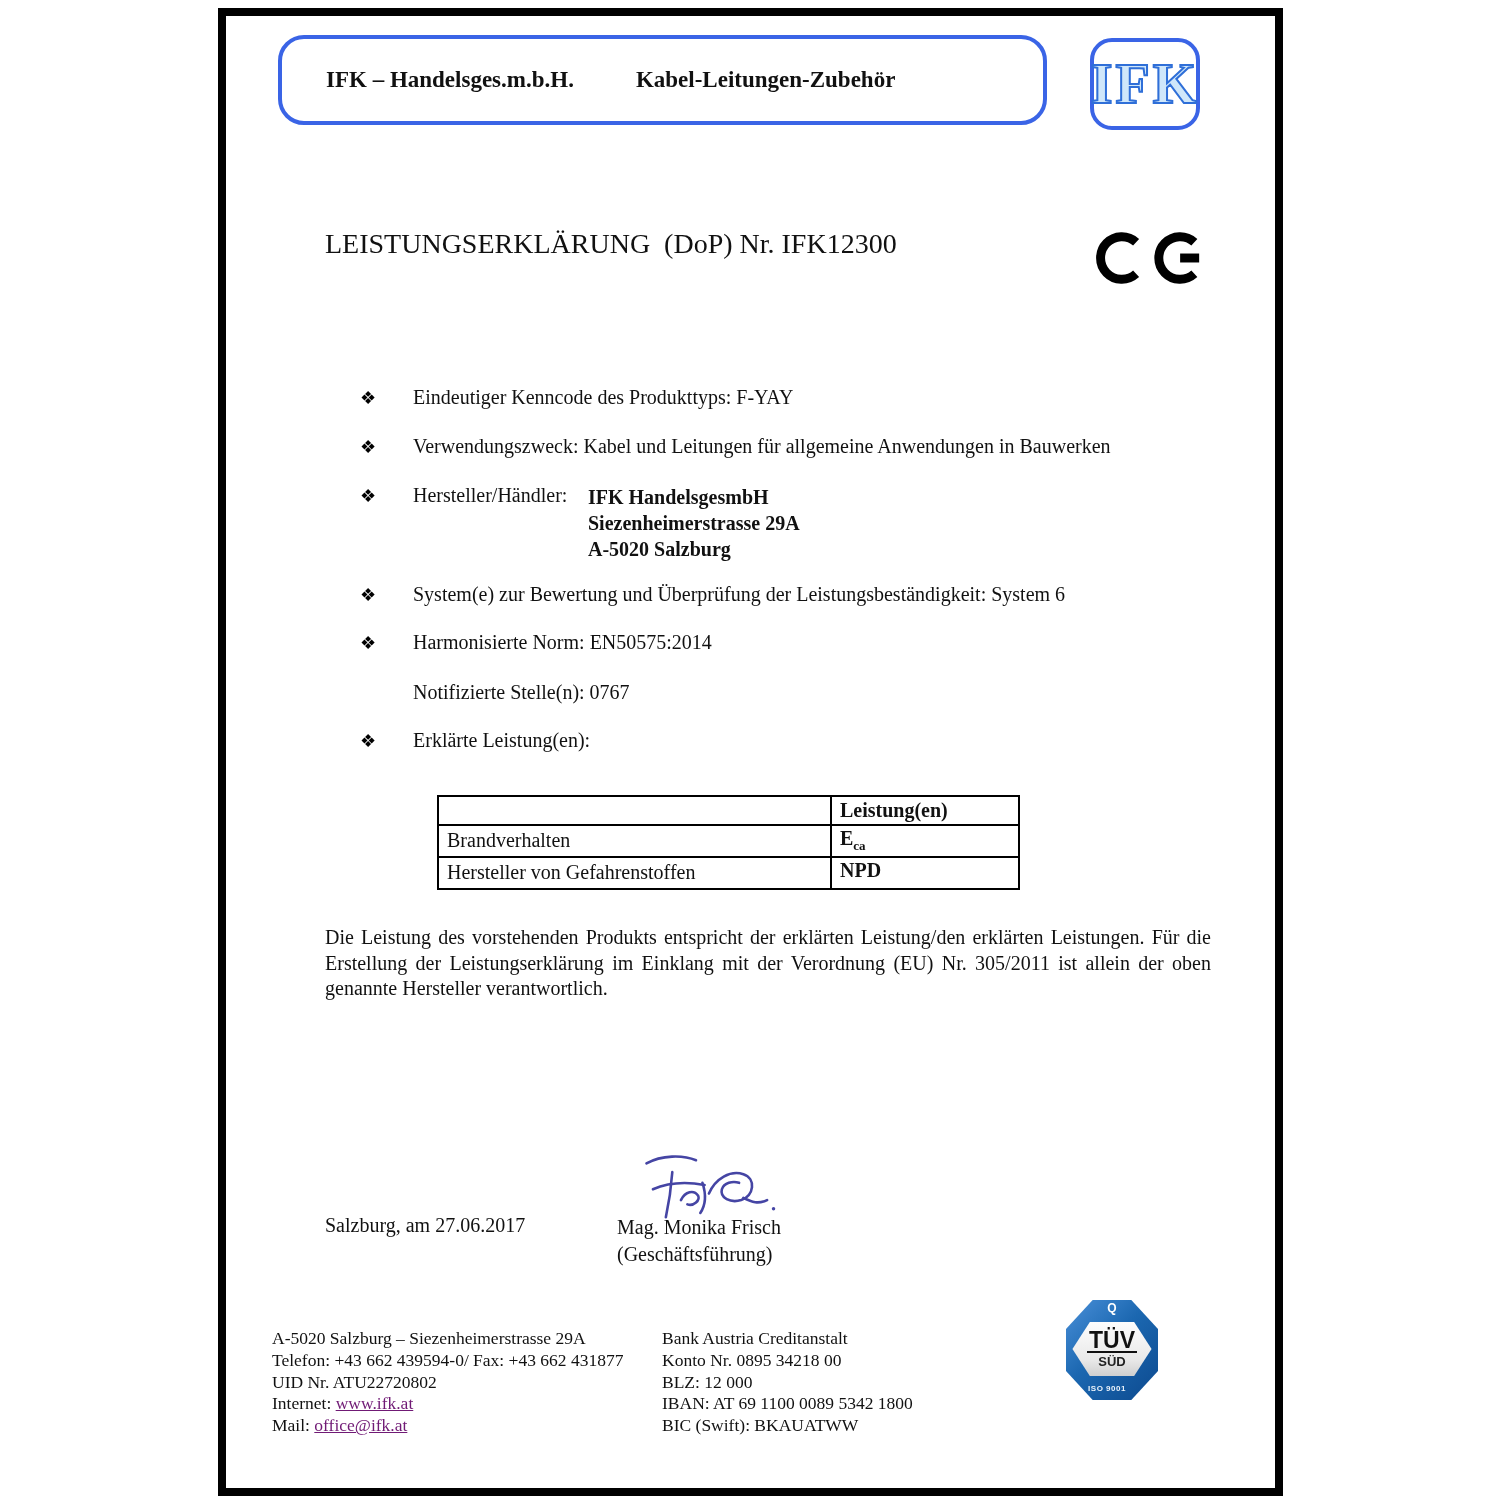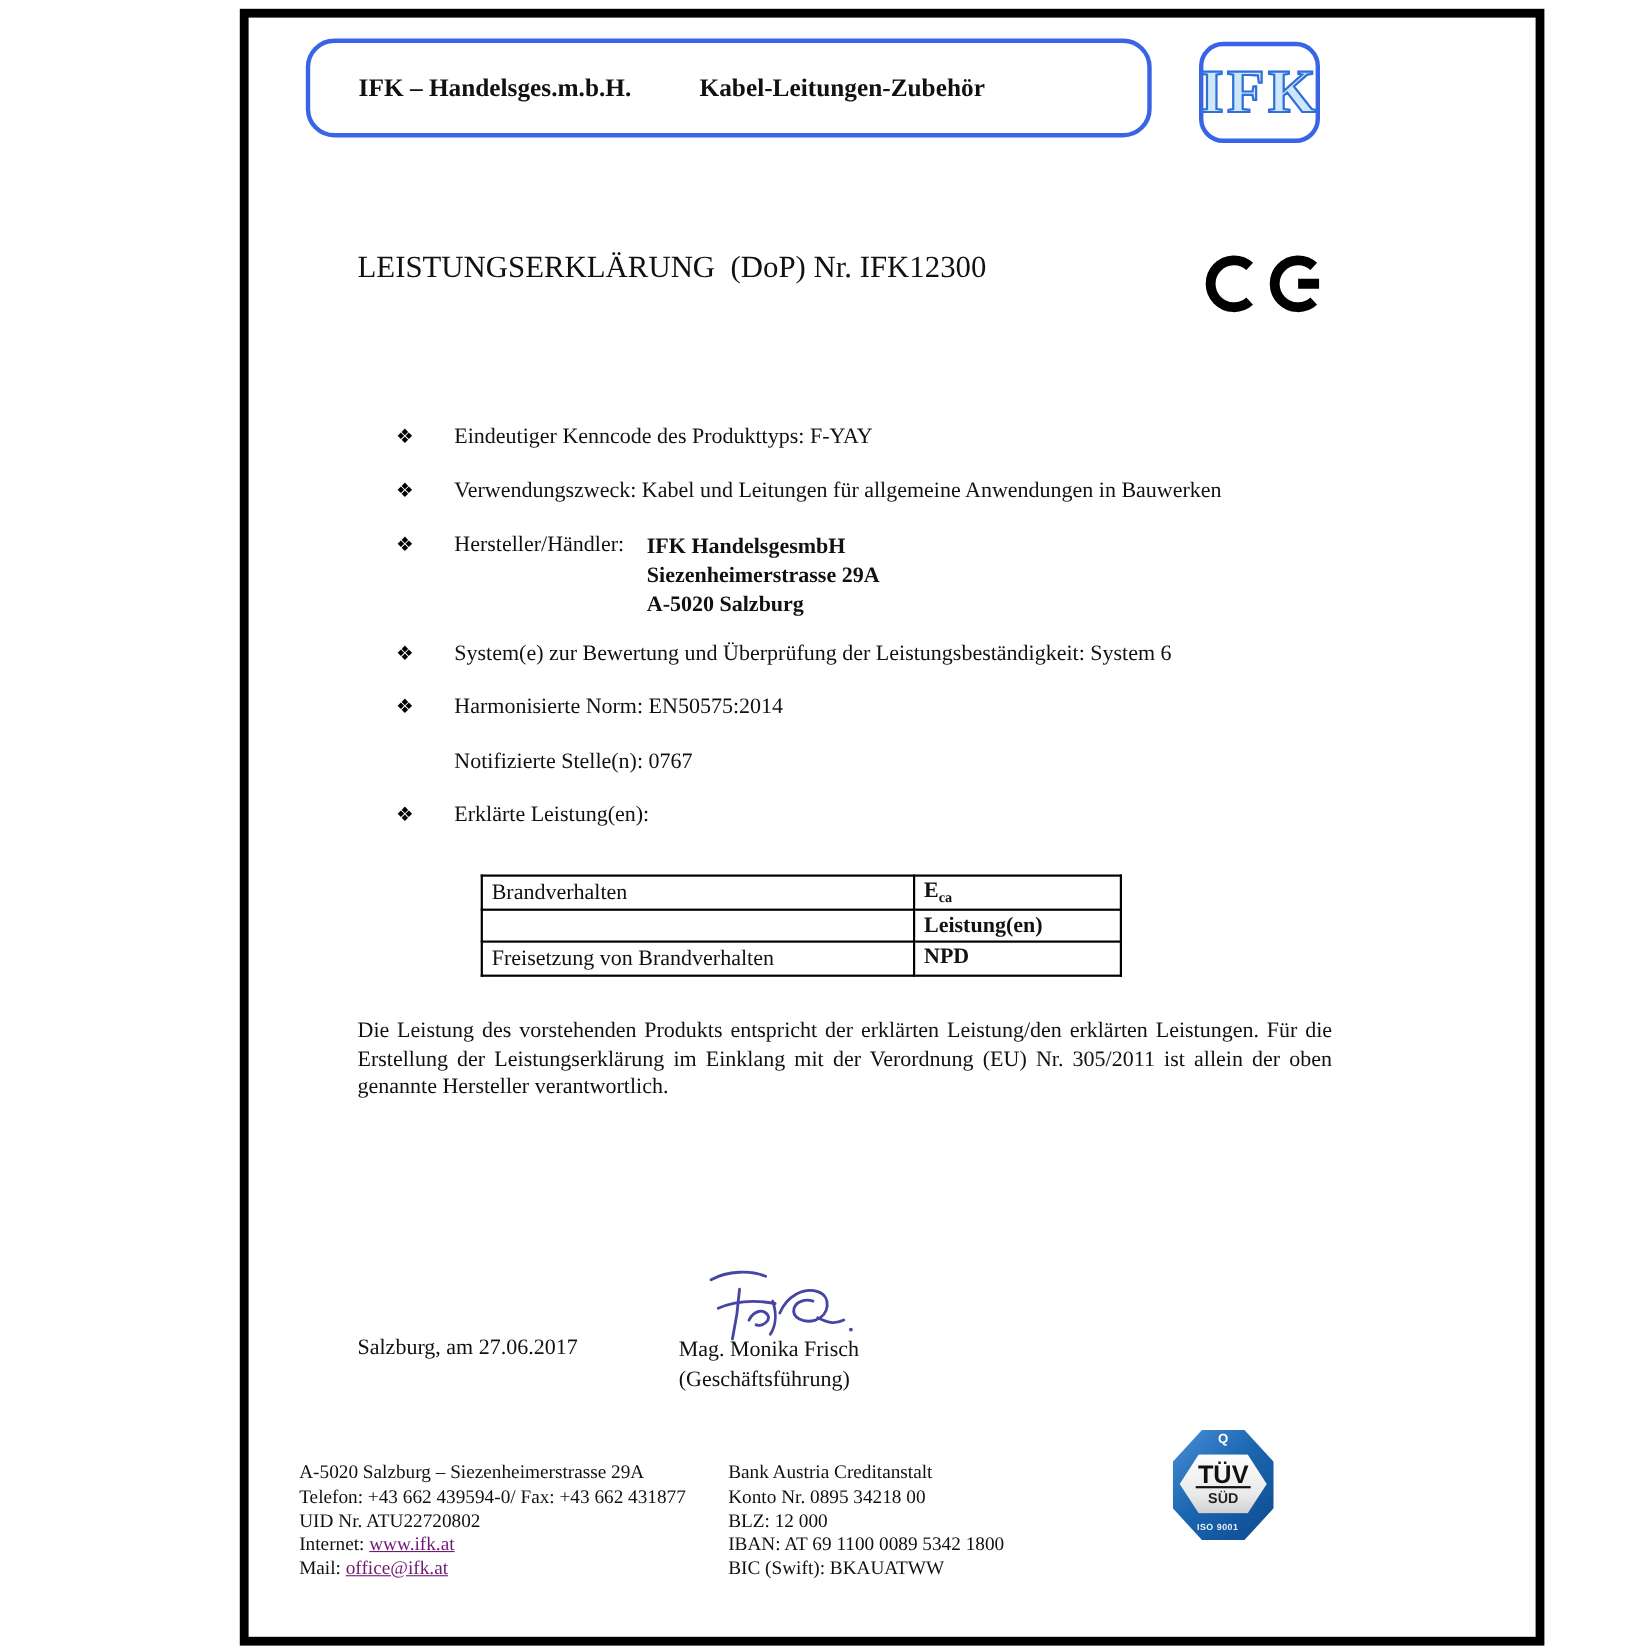--- a/index.html
+++ b/index.html
@@ -1,17 +1,17 @@
 <!DOCTYPE html>
 <html><head>
 <meta charset="utf-8">
 <style>
   html,body{margin:0;padding:0;background:#fff;}
   body{width:1500px;height:1500px;position:relative;font-family:"Liberation Serif","DejaVu Serif",serif;color:#111;}
-  .page{position:absolute;left:218px;top:8px;width:1186px;height:1488px;border:8px solid #000;box-sizing:border-box;background:#fff;}
+  .page{position:absolute;left:218px;top:8px;width:1065px;height:1488px;border:8px solid #000;box-sizing:border-box;background:#fff;}
   .abs{position:absolute;}
 
   
   .hdr-box{left:52px;top:19px;width:769px;height:90px;border:4px solid #3a64e6;border-radius:26px;box-sizing:border-box;display:flex;align-items:center;padding-left:44px;gap:62px;}
   .hdr-box span{font-weight:bold;font-size:23px;white-space:nowrap;}
   .ifk-logo{left:864px;top:22px;width:110px;height:92px;border:4px solid #3a64e6;border-radius:22px;box-sizing:border-box;display:flex;align-items:center;justify-content:center;}
   .ifk-logo span{font-weight:bold;font-size:56px;letter-spacing:3px;color:#cfe7fa;-webkit-text-stroke:2px #2f6fd8;text-shadow:0 0 1px #2f6fd8;}
 
   
   .doc-title{left:99px;top:212px;font-size:28px;font-weight:normal;white-space:pre;}
@@ -108,29 +108,29 @@
     <span>Notifizierte Stelle(n):</span><span class="b-val">0767</span>
   </div>
 
   <div class="abs brow" style="top:713px">
     <span class="dia">❖</span><span>Erklärte Leistung(en):</span>
   </div>
 
   <table class="abs perf-table">
     <tbody>
         <tr>
+      <td class="c1"></td>
+      <td class="c2">Leistung(en)</td>
+    </tr>
+    <tr>
       <td class="c1">Brandverhalten</td>
       <td class="c2"><span>E</span><sub>ca</sub></td>
     </tr>
     <tr>
-      <td class="c1"></td>
-      <td class="c2">Leistung(en)</td>
-    </tr>
-    <tr>
-      <td class="c1">Freisetzung von Brandverhalten</td>
+      <td class="c1">Hersteller von Gefahrenstoffen</td>
       <td class="c2"><span>NPD</span><sub></sub></td>
     </tr>
   </tbody>
     </table>
 
   <div class="abs decl">Die Leistung des vorstehenden Produkts entspricht der erklärten Leistung/den erklärten Leistungen. Für die Erstellung der Leistungserklärung im Einklang mit der Verordnung (EU) Nr. 305/2011 ist allein der oben genannte Hersteller verantwortlich.</div>
 
 
   <div class="abs sig">
     <svg width="140" height="78" viewBox="0 0 130 72">

